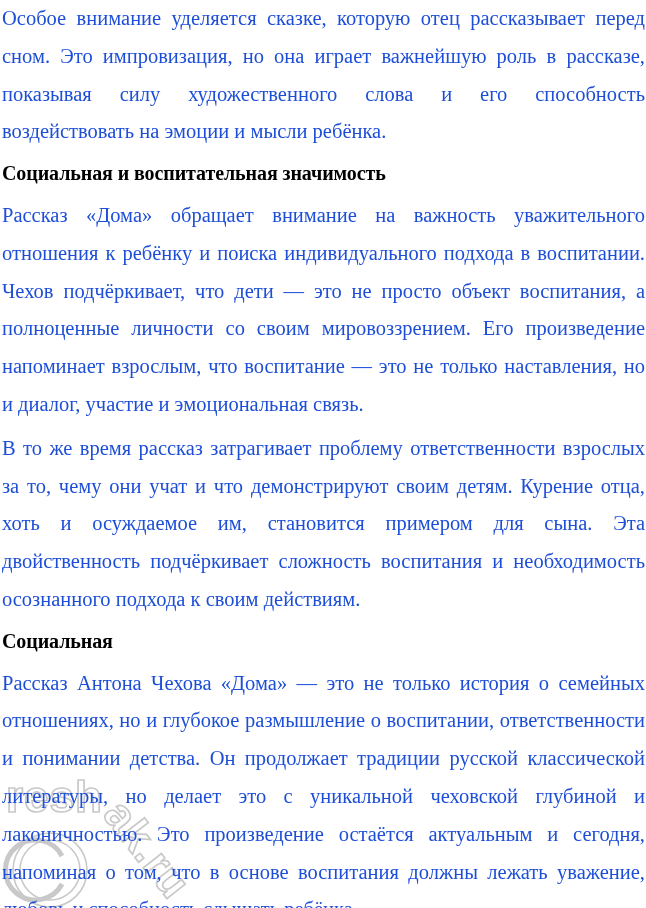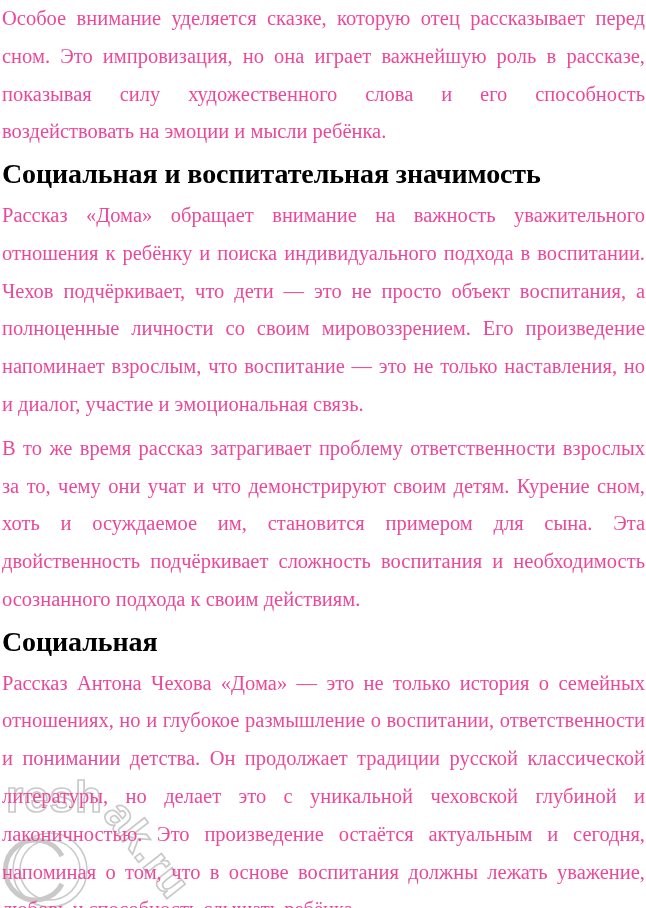--- a/index.html
+++ b/index.html
@@ -42,31 +42,31 @@
     padding: 0 1px 0 2px;
   }
 
   .para {
     margin: 0;
     font-size: 20.5px;
     line-height: 37.8px;
     text-align: justify;
     text-justify: inter-word;
     hyphens: none;
-    color: #ec4899;
+    color: #1d4ed8;
   }
 
   
   .para.first {
     margin-top: 0;
   }
 
   .heading {
     margin: 0;
-    font-size: 28px;
+    font-size: 20px;
     line-height: 37.8px;
     font-weight: bold;
     text-align: left;
     color: #000000;
     letter-spacing: -0.1px;
   }
 
   
   .gap-s { height: 4px; }
   .gap-m { height: 6px; }
@@ -98,21 +98,21 @@
     <div class="gap-s"></div>
 
     <h2 class="heading">Социальная и воспитательная значимость</h2>
 
     <div class="gap-s"></div>
 
     <p class="para">Рассказ «Дома» обращает внимание на важность уважительного отношения к ребёнку и поиска индивидуального подхода в воспитании. Чехов подчёркивает, что дети — это не просто объект воспитания, а полноценные личности со своим мировоззрением. Его произведение напоминает взрослым, что воспитание — это не только наставления, но и диалог, участие и эмоциональная связь.</p>
 
     <div class="gap-m"></div>
 
-    <p class="para">В то же время рассказ затрагивает проблему ответственности взрослых за то, чему они учат и что демонстрируют своим детям. Курение сном, хоть и осуждаемое им, становится примером для сына. Эта двойственность подчёркивает сложность воспитания и необходимость осознанного подхода к своим действиям.</p>
+    <p class="para">В то же время рассказ затрагивает проблему ответственности взрослых за то, чему они учат и что демонстрируют своим детям. Курение отца, хоть и осуждаемое им, становится примером для сына. Эта двойственность подчёркивает сложность воспитания и необходимость осознанного подхода к своим действиям.</p>
 
     <div class="gap-s"></div>
 
     <h2 class="heading">Социальная</h2>
 
     <div class="gap-s"></div>
 
     <p class="para">Рассказ Антона Чехова «Дома» — это не только история о семейных отношениях, но и глубокое размышление о воспитании, ответственности и понимании детства. Он продолжает традиции русской классической литературы, но делает это с уникальной чеховской глубиной и лаконичностью. Это произведение остаётся актуальным и сегодня, напоминая о том, что в основе воспитания должны лежать уважение, любовь и способность слышать ребёнка.</p>
 
   </div>

